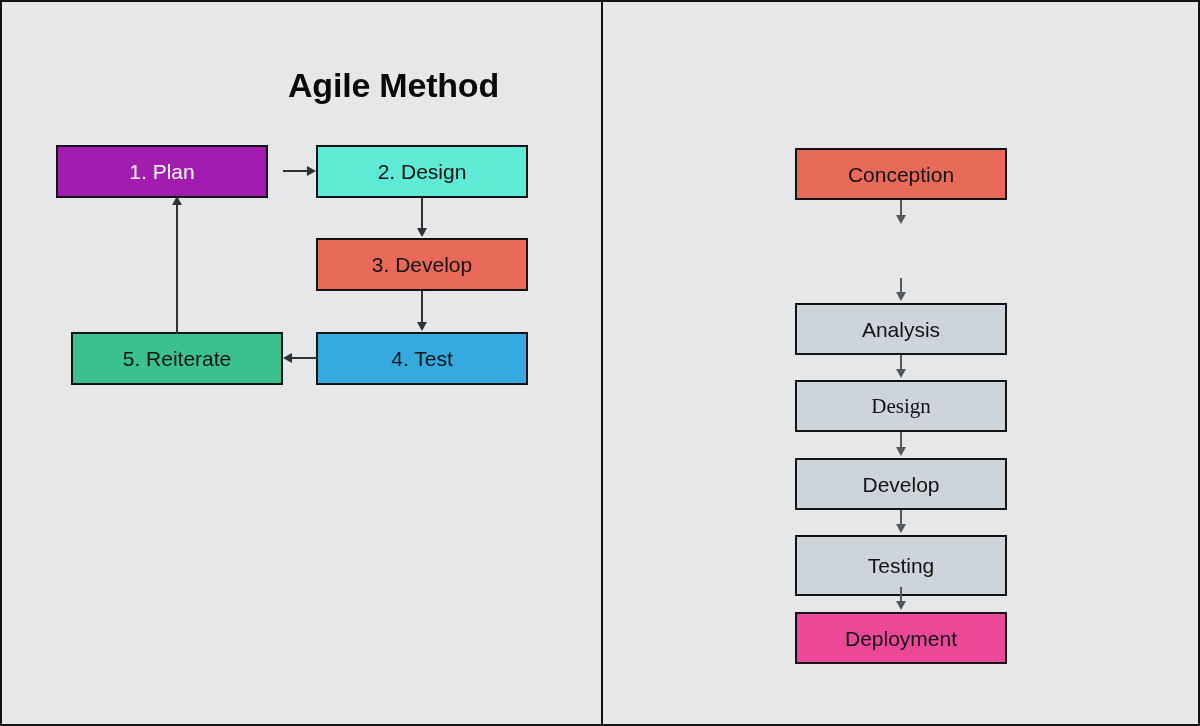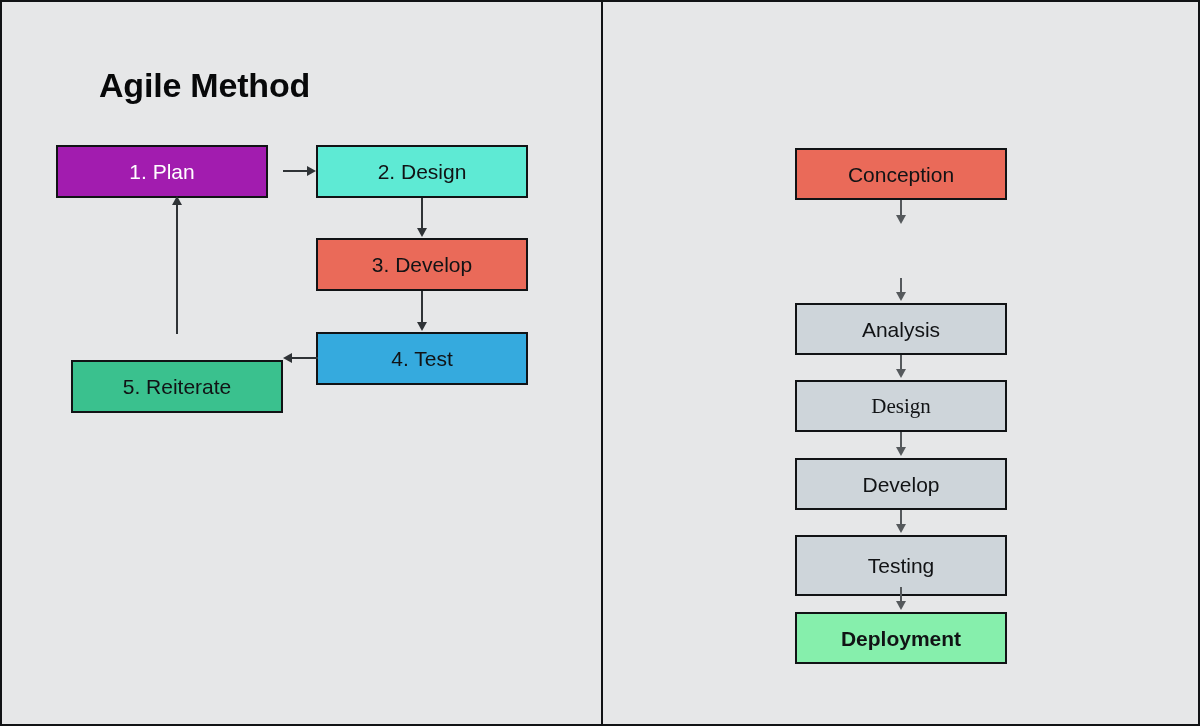--- a/index.html
+++ b/index.html
@@ -21,21 +21,21 @@
   }
   .divider {
     position: absolute;
     top: -2px;
     bottom: -2px;
     width: 2px;
     background: #111315;
   }
   .panel-title {
     position: absolute;
-    text-align: left;
+    text-align: right;
     font-size: 34px;
     font-weight: bold;
     color: #08090a;
     letter-spacing: -0.2px;
     white-space: nowrap;
   }
   .node {
     position: absolute;
     box-sizing: border-box;
     border: 2px solid #111315;
@@ -99,21 +99,21 @@
   </div>
 
   <div class="node" style="left:314px; top:236px; width:212px; height:53px; background:#ea6a59;">
     <span>3. Develop</span>
   </div>
 
   <div class="node" style="left:314px; top:330px; width:212px; height:53px; background:#35aade;">
     <span>4. Test</span>
   </div>
 
-  <div class="node" style="left:69px; top:330px; width:212px; height:53px; background:#3ac18e;margin-top:28px;">
+  <div class="node" style="left:69px; top:330px; width:212px; height:53px; background:#3ac18e;">
     <span>5. Reiterate</span>
   </div>
 
   <div class="conn h" style="left:281px; top:168px; width:27px;"></div>
   <div class="arrowhead right" style="left:305px; top:164px;"></div>
 
   <div class="conn v" style="left:419px; top:196px; height:32px;"></div>
   <div class="arrowhead down" style="left:415px; top:226px;"></div>
 
   <div class="conn v" style="left:419px; top:289px; height:33px;"></div>
@@ -140,21 +140,21 @@
   </div>
 
   <div class="node" style="left:793px; top:456px; width:212px; height:52px; background:#ced5da;">
     <span>Develop</span>
   </div>
 
   <div class="node" style="left:793px; top:533px; width:212px; height:61px; background:#ced5da;">
     <span>Testing</span>
   </div>
 
-  <div class="node" style="left:793px; top:610px; width:212px; height:52px; background:#86efac;font-weight:bold;">
+  <div class="node" style="left:793px; top:610px; width:212px; height:52px; background:#ec4899;">
     <span>Deployment</span>
   </div>
 
   <div class="conn v thin" style="left:898px; top:198px; height:18px;"></div>
   <div class="arrowhead down thin" style="left:894px; top:213px;"></div>
 
   <div class="conn v thin" style="left:898px; top:276px; height:17px;"></div>
   <div class="arrowhead down thin" style="left:894px; top:290px;"></div>
 
   <div class="conn v thin" style="left:898px; top:353px; height:17px;"></div>

